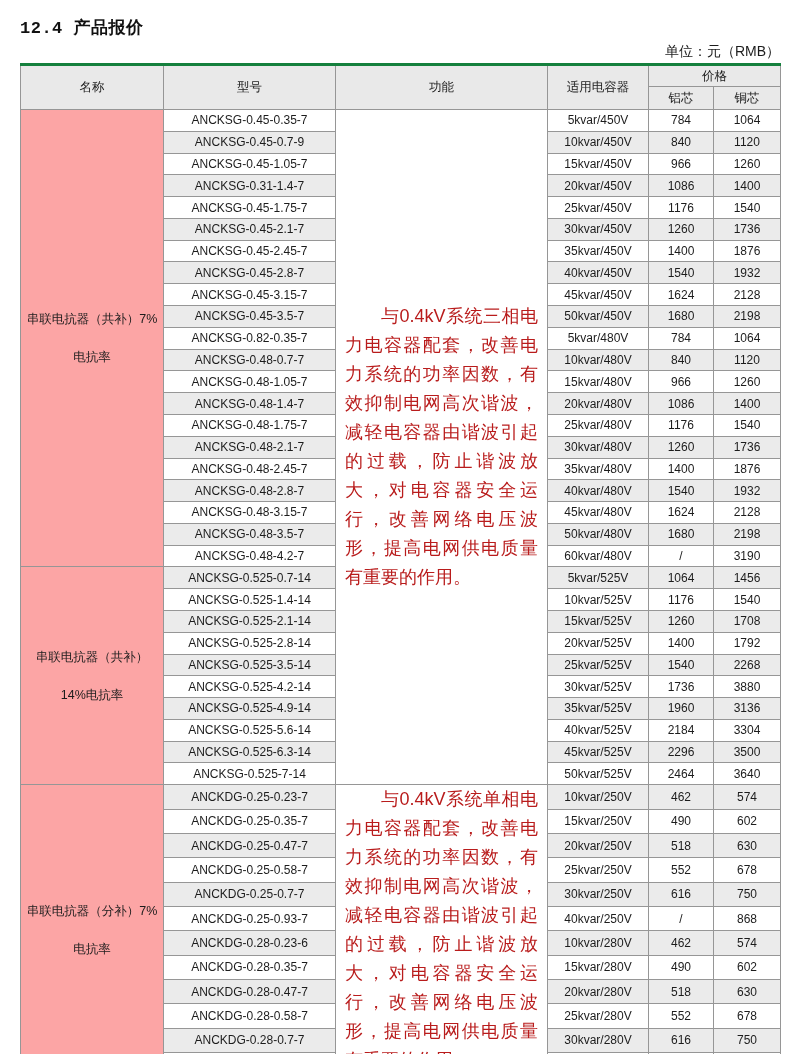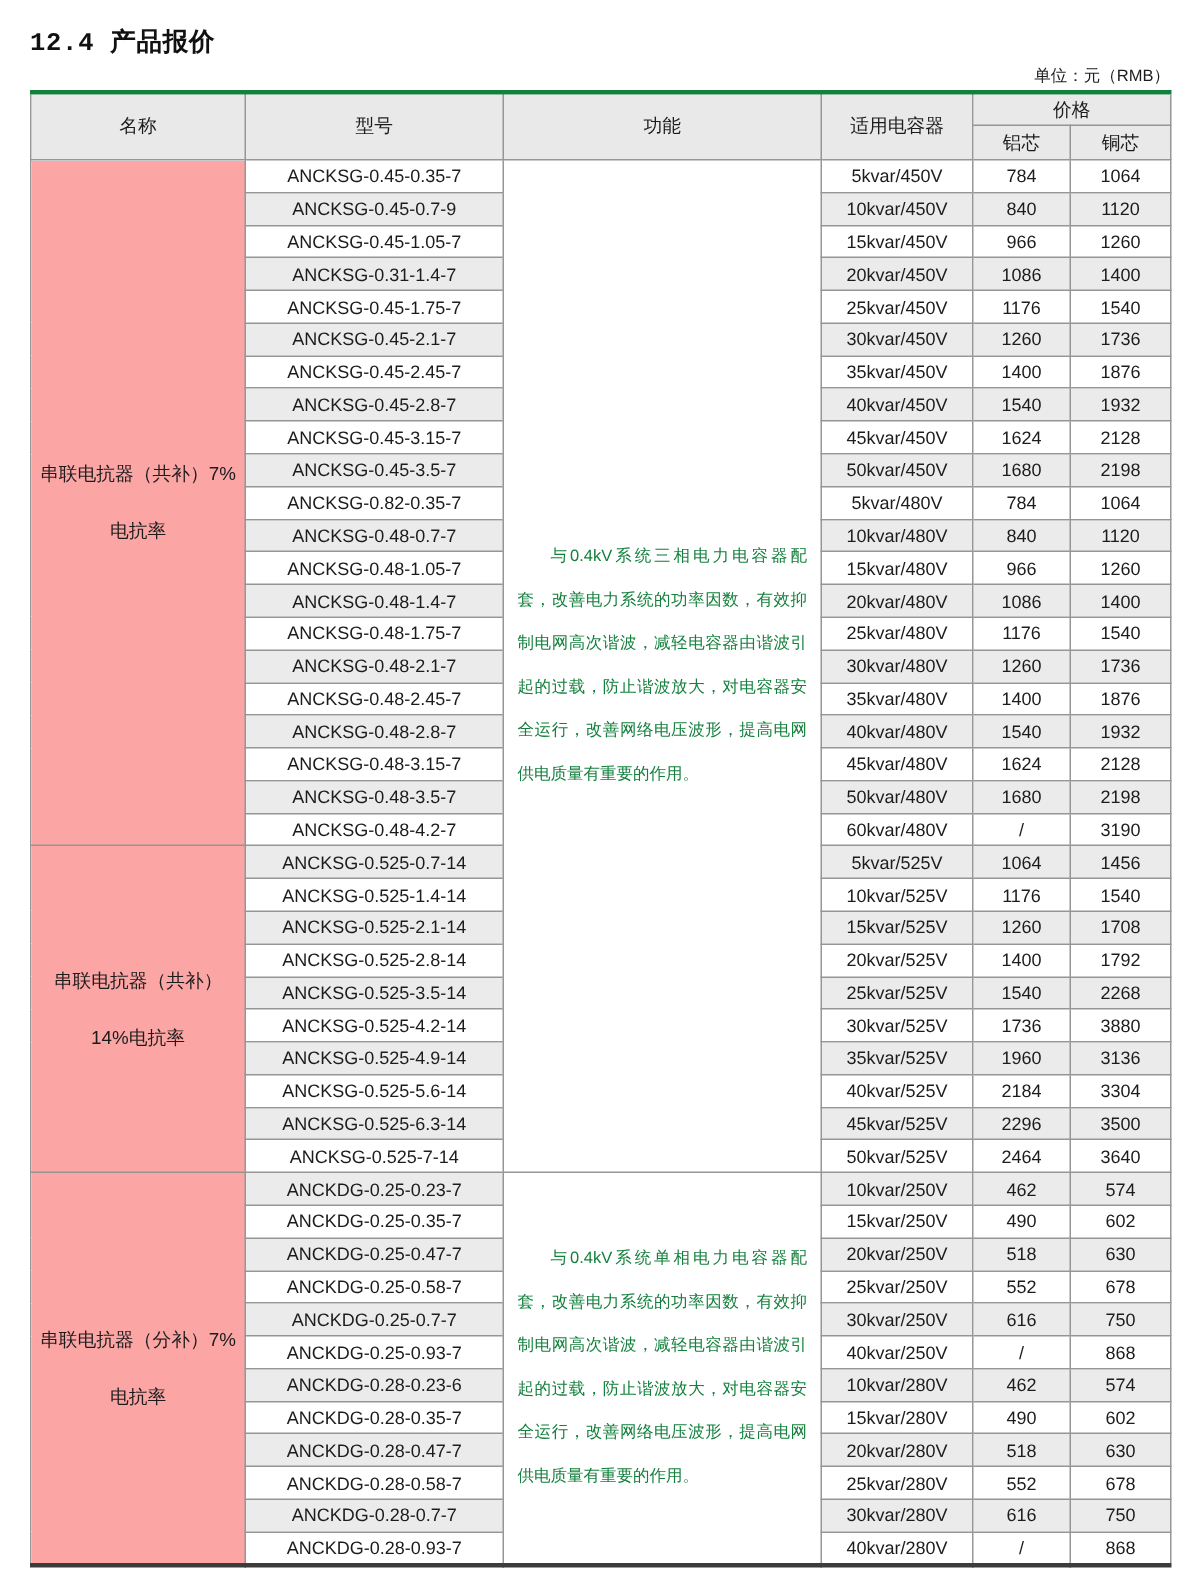--- a/index.html
+++ b/index.html
@@ -14,21 +14,21 @@
   .doc-title {
     font-size: 17px;
     font-weight: bold;
     color: #111;
     letter-spacing: 0.5px;
     margin-top: 2px;
     font-family: Liberation Mono, monospace;
   }
   .unit-note {
     text-align: right;
-    font-size: 11px;
+    font-size: 14px;
     color: #1c1c1c;
     margin-top: 4px;
     margin-bottom: 2px;
   }
   table.price-table {
     width: 760px;
     border-collapse: collapse;
     table-layout: fixed;
     border-top: 3px solid #15803d;
     border-bottom: 3px solid #3c3c3c;
@@ -55,27 +55,27 @@
     background: #fca5a5;
     font-size: 12.5px;
   }
   .name-line { line-height: 38px; }
   .price-table td.function-cell {
     background: #ffffff;
     vertical-align: middle;
     white-space: normal;
   }
   .function-text {
-    font-size: 11px;
+    font-size: 18px;
     line-height: 29px;
     text-align: justify;
     text-justify: inter-character;
     text-indent: 2em;
     padding: 0 9px;
-    color: #15803d;
+    color: #b91c1c;
   }
 </style>
 </head>
 <body>
 
 <div class="page">
 
   <div class="doc-title">12.4 产品报价</div>
 
   <div class="unit-note">单位：元（RMB）</div>

